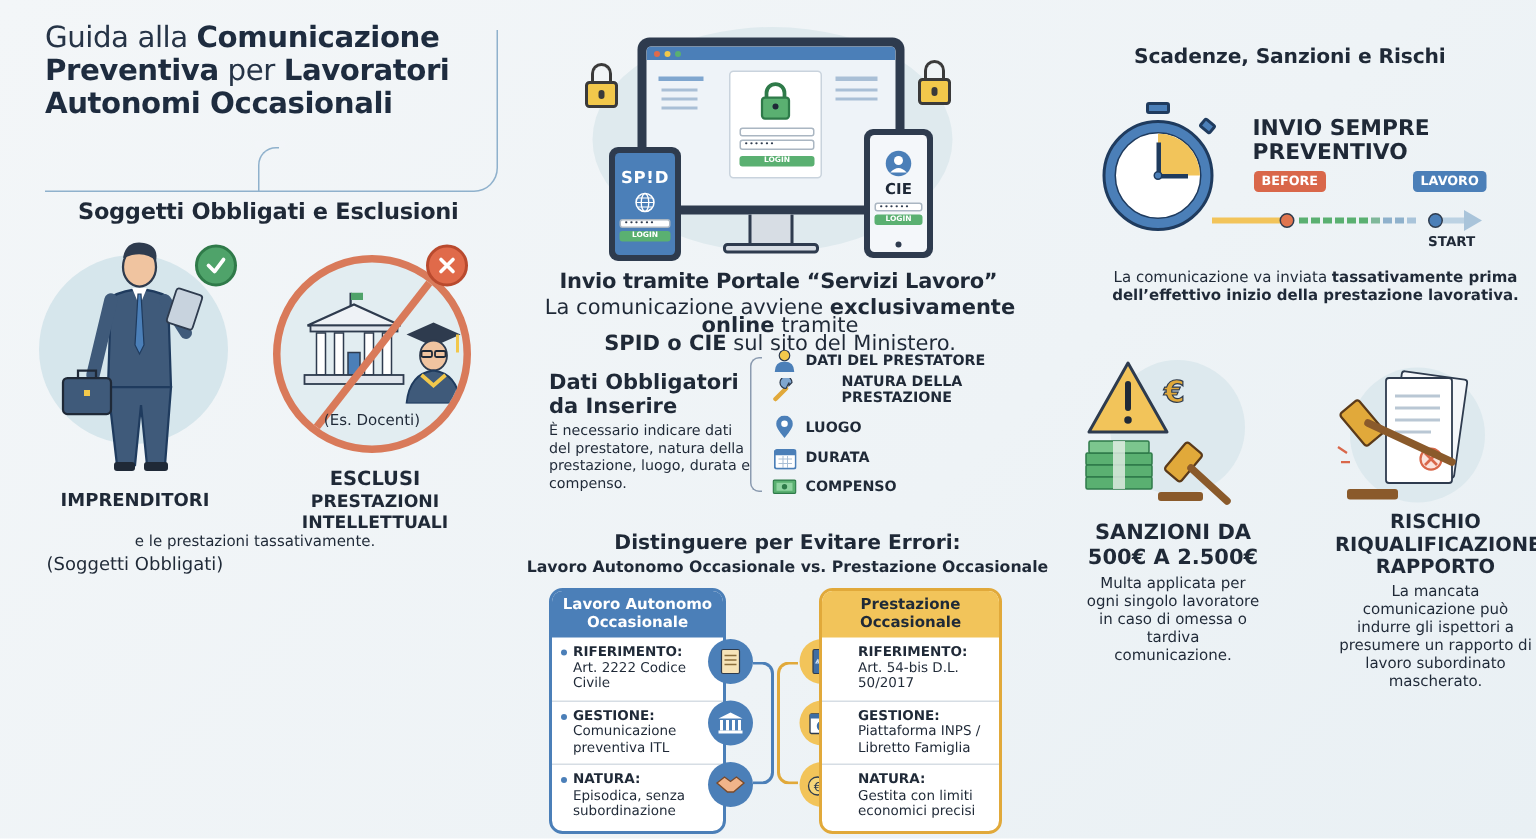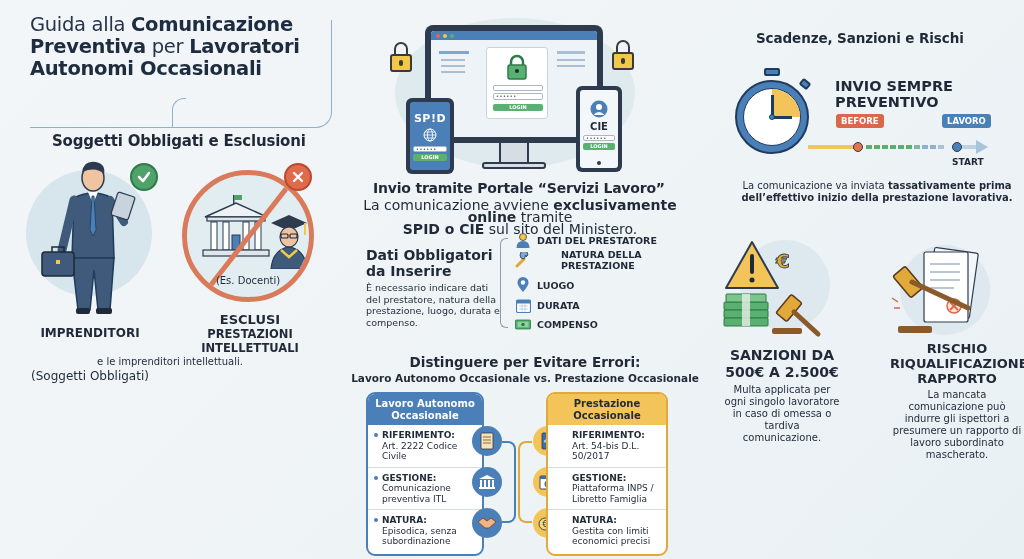--- a/index.html
+++ b/index.html
@@ -159,21 +159,21 @@
       <path d="M2 2 L10 10 M10 2 L2 10" stroke="#fff" stroke-width="2.4" stroke-linecap="round"></path>
     </svg>
 </div>
 
 <div class="abs lbl-bold" style="left:30px;top:326px;width:120px;font-size:12px;">IMPRENDITORI</div>
 <div class="abs lbl-small" style="left:30px;top:341px;width:120px;">(Soggetti Obbligati)</div>
 <div class="abs lbl-bold" style="left:190px;top:312px;width:120px;font-size:13px;">ESCLUSI</div>
 <div class="abs lbl-bold" style="left:190px;top:327px;width:120px;font-size:11.5px;">PRESTAZIONI</div>
 <div class="abs lbl-bold" style="left:190px;top:341px;width:120px;font-size:11.5px;">INTELLETTUALI</div>
 <div class="abs desc" style="left:20px;top:356px;width:300px;">
-  <div>e le imprenditori intellettuali.</div>
+  <div>e le prestazioni tassativamente.</div>
 </div>
 
 <div class="abs circle-bg" style="left:395px;top:18px;width:240px;height:150px;border-radius:50%;background:#dfeaee;"></div>
 <div class="abs monitor">
   <div class="monitor-screen">
     <div class="monitor-topbar">
         <span class="dot" style="background:#e06a4a"></span>
         <span class="dot" style="background:#f2c84b"></span>
         <span class="dot" style="background:#5ab071"></span>
       </div>

